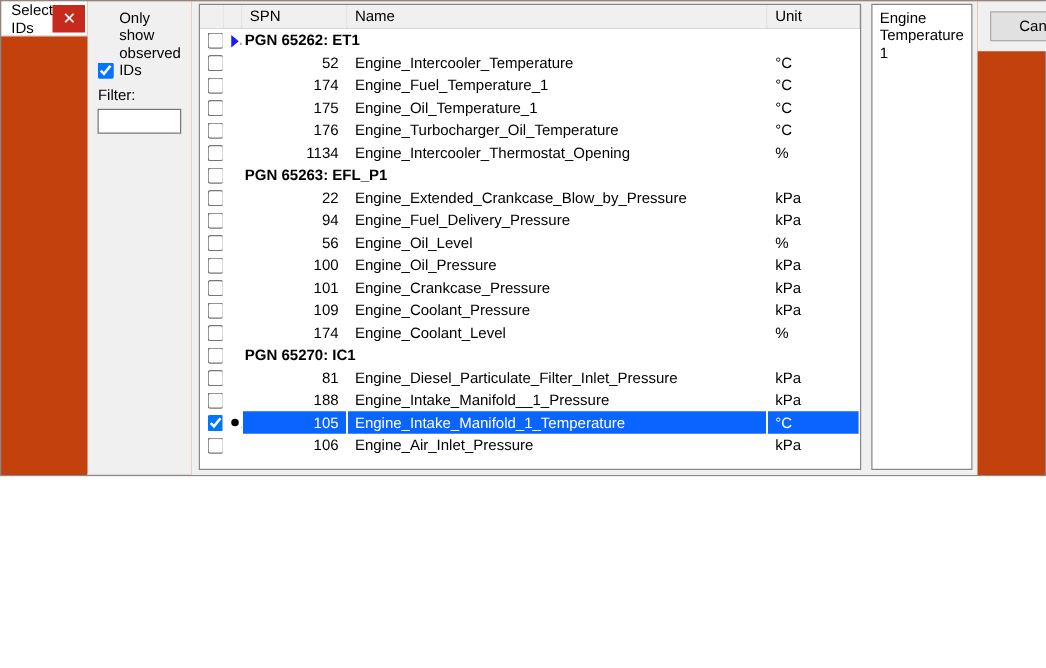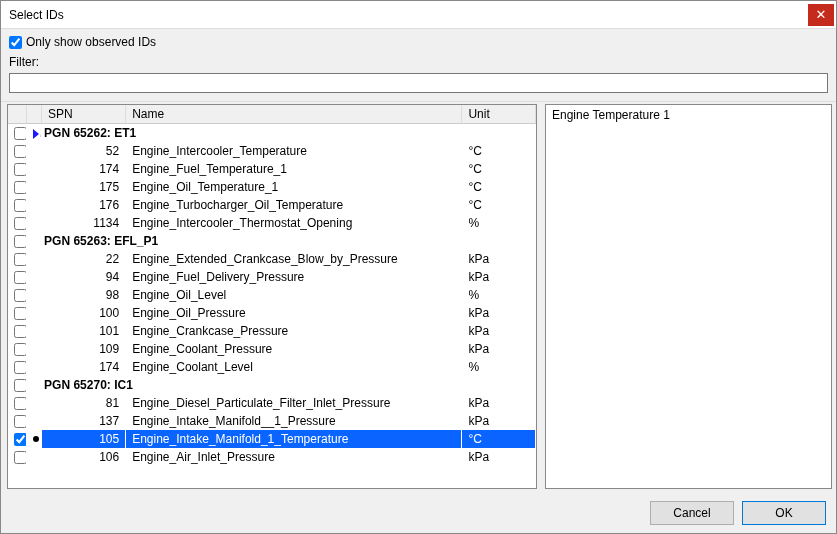--- a/index.html
+++ b/index.html
@@ -4,23 +4,23 @@
 <style>
   * { box-sizing: border-box; }
   html, body {
     margin: 0; padding: 0;
     font-family: "Segoe UI", Tahoma, sans-serif;
     font-size: 12px;
     background: #fff;
     color: #000;
   }
   .window {
-    width: 837px; height: 534px;
+    width: 837px; height: 381px;
     border: 1px solid #888;
-    display: flex; flex-direction: column;
+    display: flex; 
     background: #c2410c;
     position: relative;
   }
   .titlebar {
     height: 28px;
     background: #fff;
     display: flex; align-items: center;
     padding-left: 8px;
     border-bottom: 1px solid #ddd;
   }
@@ -256,21 +256,21 @@
               <tr>
                 <td class="chk"><input type="checkbox" style=""></td>
                 <td class="arrow"></td>
                 <td class="spn">94</td>
                 <td class="name">Engine_Fuel_Delivery_Pressure</td>
                 <td class="unit">kPa</td>
               </tr>
               <tr>
                 <td class="chk"><input type="checkbox" style=""></td>
                 <td class="arrow"></td>
-                <td class="spn">98</td>
+                <td class="spn">56</td>
                 <td class="name">Engine_Oil_Level</td>
                 <td class="unit">%</td>
               </tr>
               <tr>
                 <td class="chk"><input type="checkbox" style=""></td>
                 <td class="arrow"></td>
                 <td class="spn">100</td>
                 <td class="name">Engine_Oil_Pressure</td>
                 <td class="unit">kPa</td>
               </tr>
@@ -303,21 +303,21 @@
               <tr>
                 <td class="chk"><input type="checkbox" style=""></td>
                 <td class="arrow"></td>
                 <td class="spn">81</td>
                 <td class="name">Engine_Diesel_Particulate_Filter_Inlet_Pressure</td>
                 <td class="unit">kPa</td>
               </tr>
               <tr>
                 <td class="chk"><input type="checkbox" style=""></td>
                 <td class="arrow"></td>
-                <td class="spn">137</td>
+                <td class="spn">188</td>
                 <td class="name">Engine_Intake_Manifold__1_Pressure</td>
                 <td class="unit">kPa</td>
               </tr>
               <tr class="sel">
                 <td class="chk"><input type="checkbox" checked="" style=""></td>
                 <td class="arrow"><span class="dot"></span></td>
                 <td class="spn">105</td>
                 <td class="name">Engine_Intake_Manifold_1_Temperature</td>
                 <td class="unit">°C</td>
               </tr>

